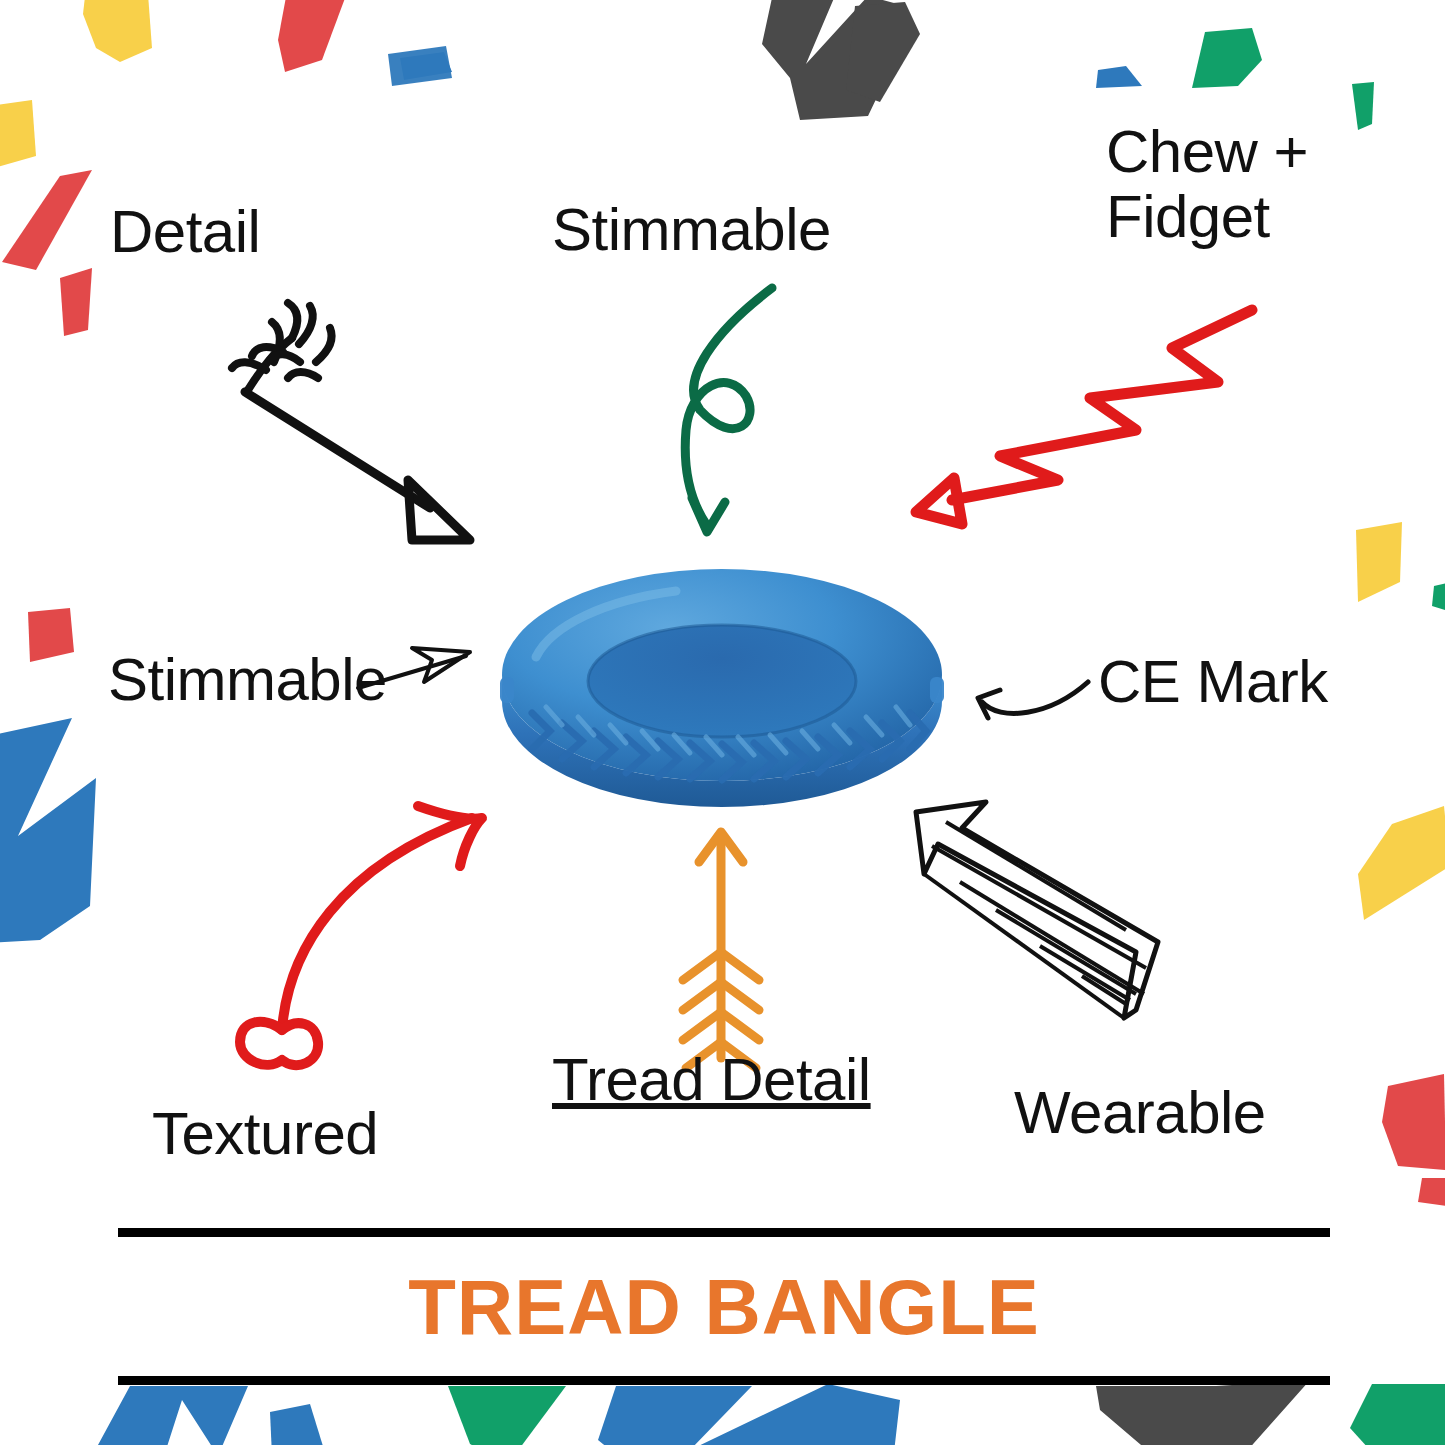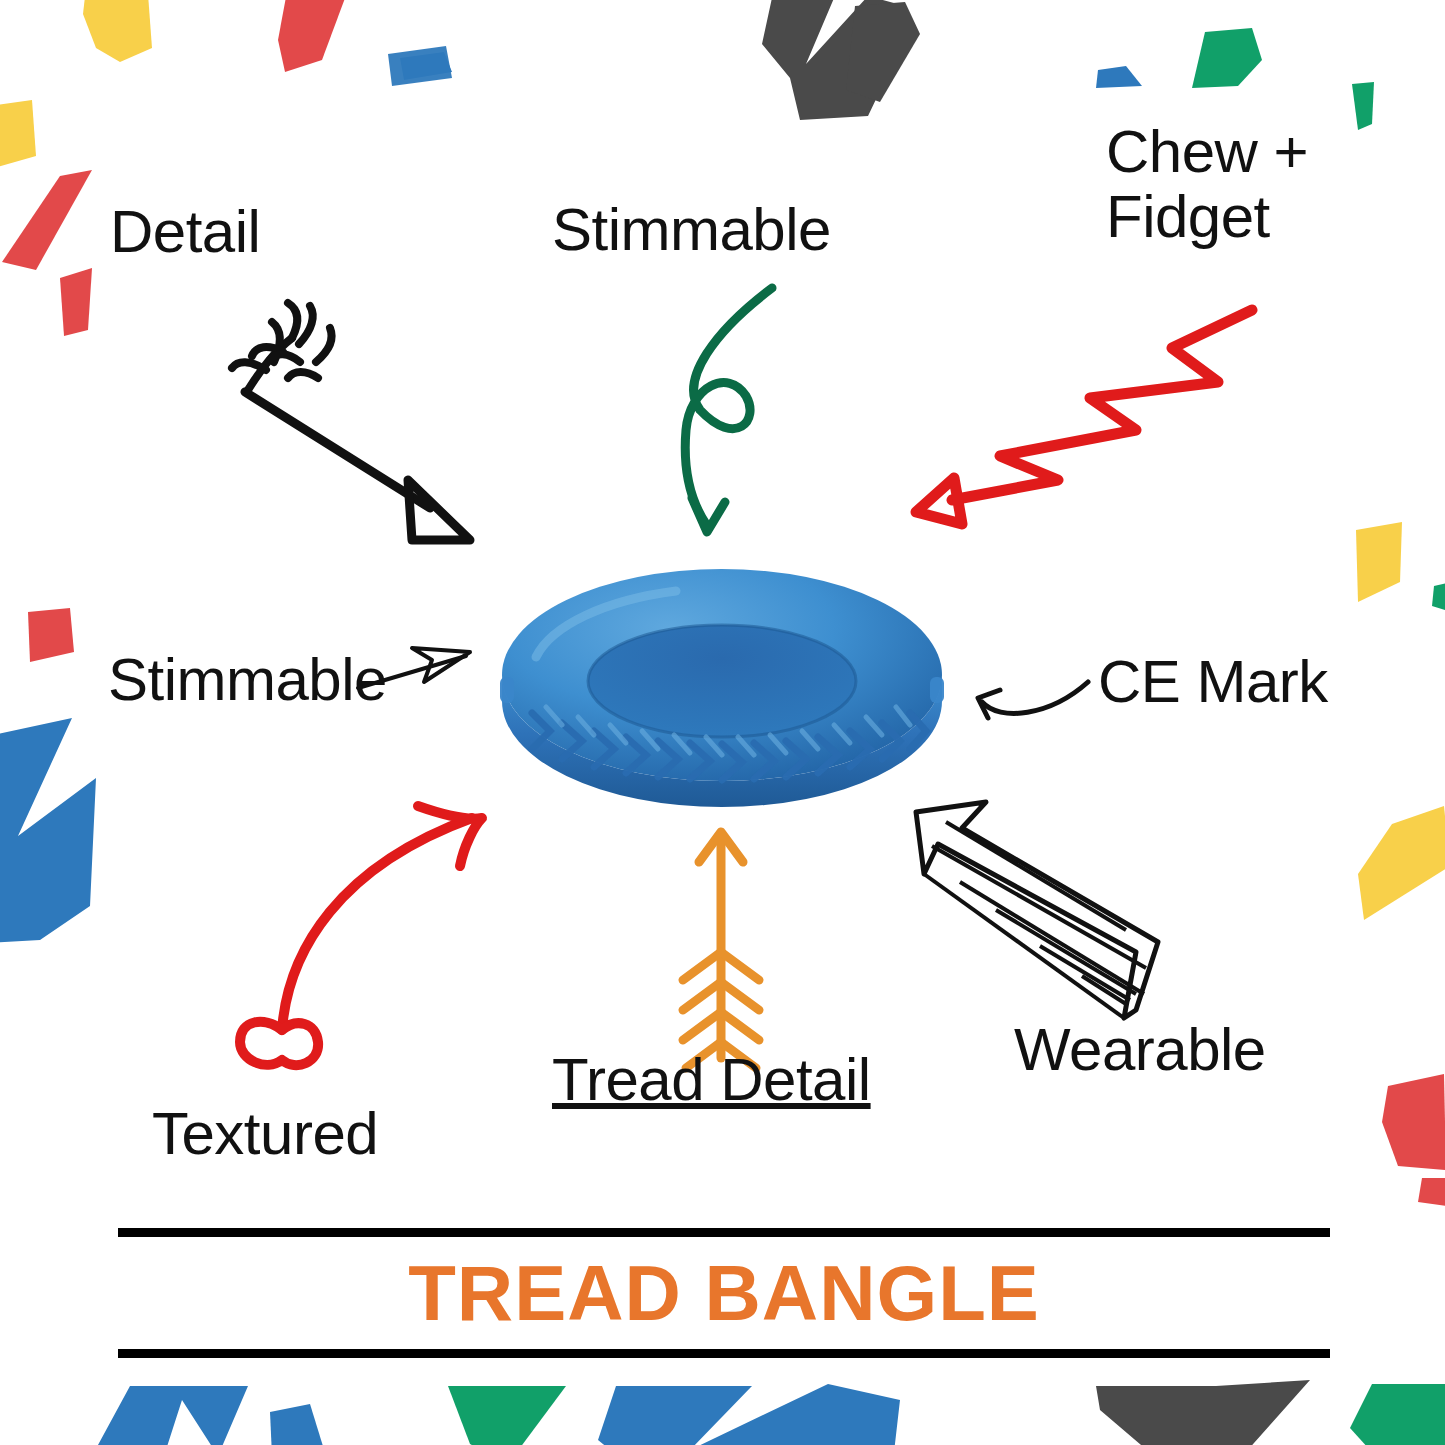--- a/index.html
+++ b/index.html
@@ -54,21 +54,21 @@
     height: 250px;
   }
   .product svg { width: 100%; height: 100%; display: block; }
 
   
   .footer {
     position: absolute;
     left: 118px;
     top: 1228px;
     width: 1212px;
-    height: 130px;
+    height: 157px;
   }
   .rule {
     position: absolute;
     left: 0;
     width: 100%;
     height: 9px;
     background: #000000;
   }
   .rule.top { top: 0; }
   .rule.bottom { bottom: 0; }
@@ -283,21 +283,21 @@
   <div class="label sz-big" style="left:552px; top:198px;">Stimmable</div>
 
   <div class="label sz-big" style="left:108px; top:648px;">Stimmable</div>
 
   <div class="label sz-big" style="left:1098px; top:650px;text-align:center;">CE Mark</div>
 
   <div class="label sz-big cond" style="left:116px; top:1102px;margin-left:36px;">Textured</div>
 
   <div class="label sz-big cond" style="left:552px; top:1048px;text-decoration:underline;">Tread Detail</div>
 
-  <div class="label sz-big" style="left:1014px; top:1018px;">Wearable</div>
+  <div class="label sz-big" style="left:1014px; top:1081px;">Wearable</div>
 
   <div class="footer">
     <div class="rule top"></div>
     <div class="footer-title">TREAD BANGLE</div>
     <div class="rule bottom"></div>
   </div>
 
 </div>
 
 </body></html>

